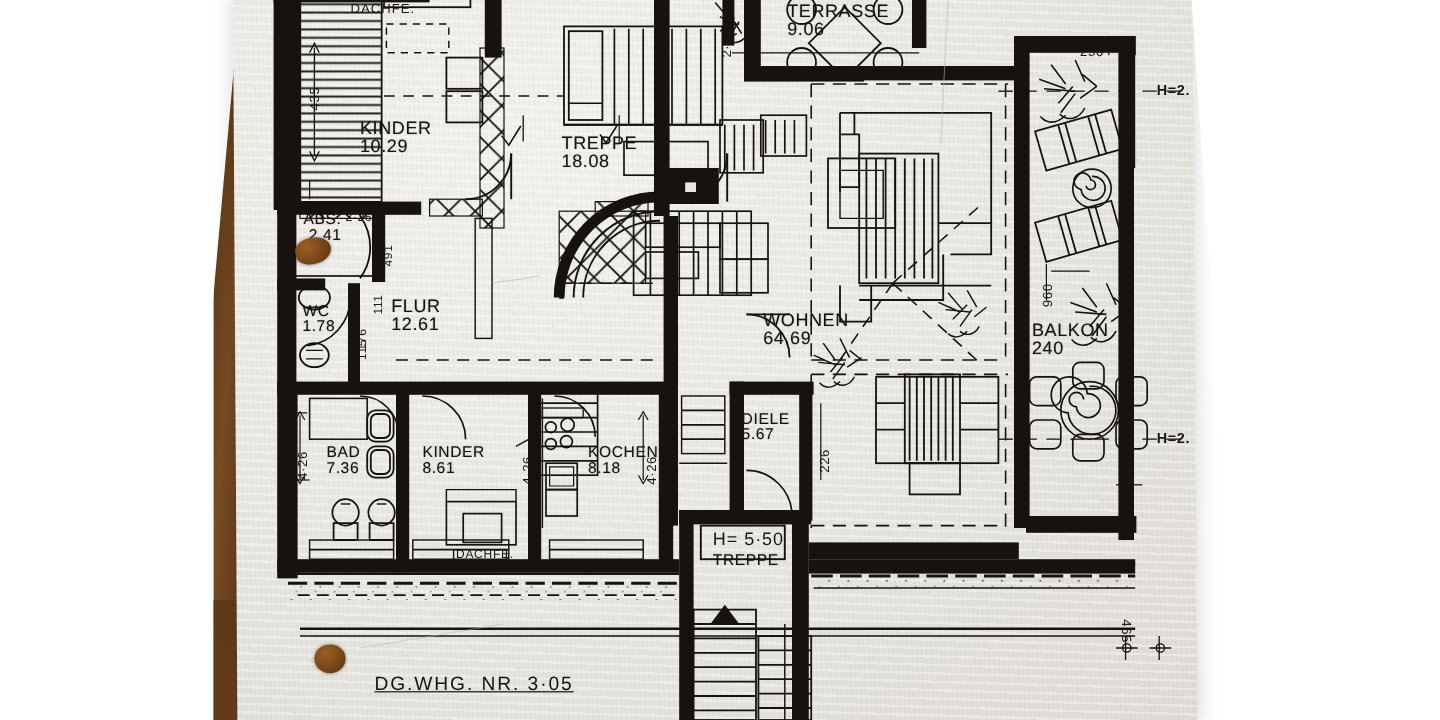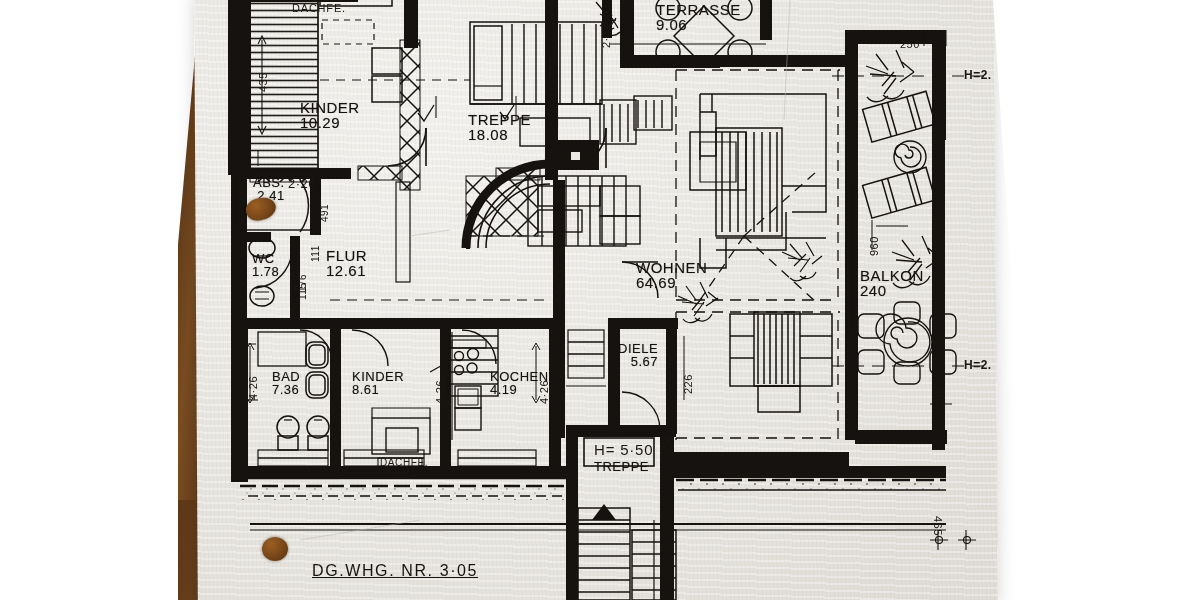--- a/index.html
+++ b/index.html
@@ -502,21 +502,21 @@
 
   <div class="lbl mid" style="left:624px;top:2px;margin-left:32px;">
     <span class="nm">TERRASSE</span>
     <span class="ar">9.06</span>
   </div>
 
   <div class="lbl sm" style="left:253px;top:176px;text-align:right;">
     <span class="nm">ABS.</span>
     <span class="ar">2.41</span>
   </div>
-  <div class="dim" style="left:288px;top:176px;font-size:13px;">2·26</div>
+  <div class="dim" style="left:288px;top:176px;font-size:10px;">2·26</div>
 
   <div class="lbl sm" style="left:252px;top:252px;">
     <span class="nm">WC</span>
     <span class="ar">1.78</span>
   </div>
 
   <div class="lbl mid" style="left:326px;top:248px;">
     <span class="nm">FLUR</span>
     <span class="ar">12.61</span>
   </div>
@@ -526,29 +526,29 @@
     <span class="ar">7.36</span>
   </div>
 
   <div class="lbl sm" style="left:352px;top:370px;">
     <span class="nm">KINDER</span>
     <span class="ar">8.61</span>
   </div>
 
   <div class="lbl sm" style="left:490px;top:370px;">
     <span class="nm">KOCHEN</span>
-    <span class="ar">4.19</span>
+    <span class="ar">8.18</span>
   </div>
 
   <div class="lbl mid" style="left:636px;top:260px;">
     <span class="nm">WOHNEN</span>
     <span class="ar">64.69</span>
   </div>
 
-  <div class="lbl sm" style="left:618px;top:342px;text-align:right;">
+  <div class="lbl sm" style="left:618px;top:342px;">
     <span class="nm">DIELE</span>
     <span class="ar">5.67</span>
   </div>
 
   <div class="lbl mid" style="left:860px;top:268px;">
     <span class="nm">BALKON</span>
     <span class="ar">240</span>
   </div>
 
   <div class="lbl sm" style="left:594px;top:460px;font-size:15px;">

